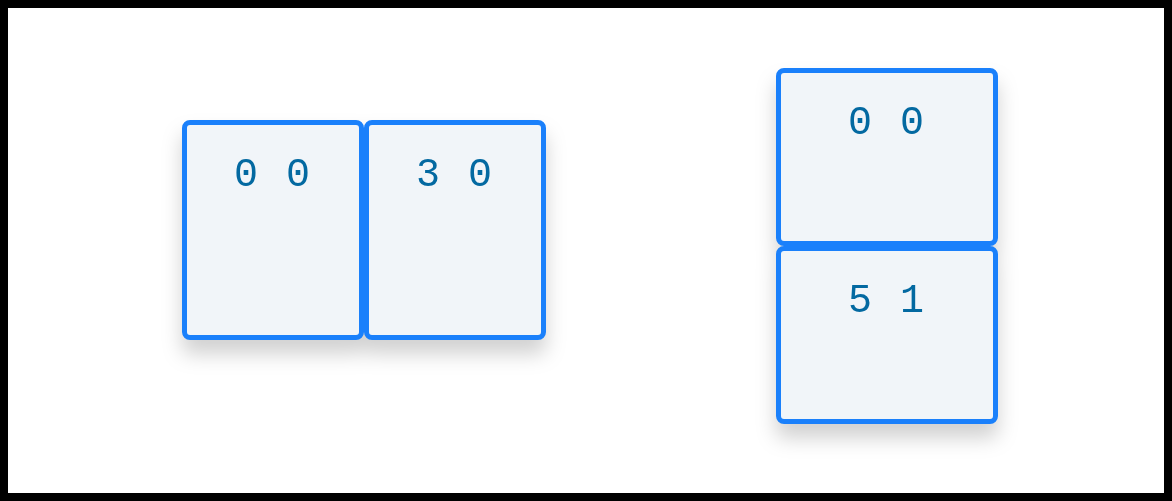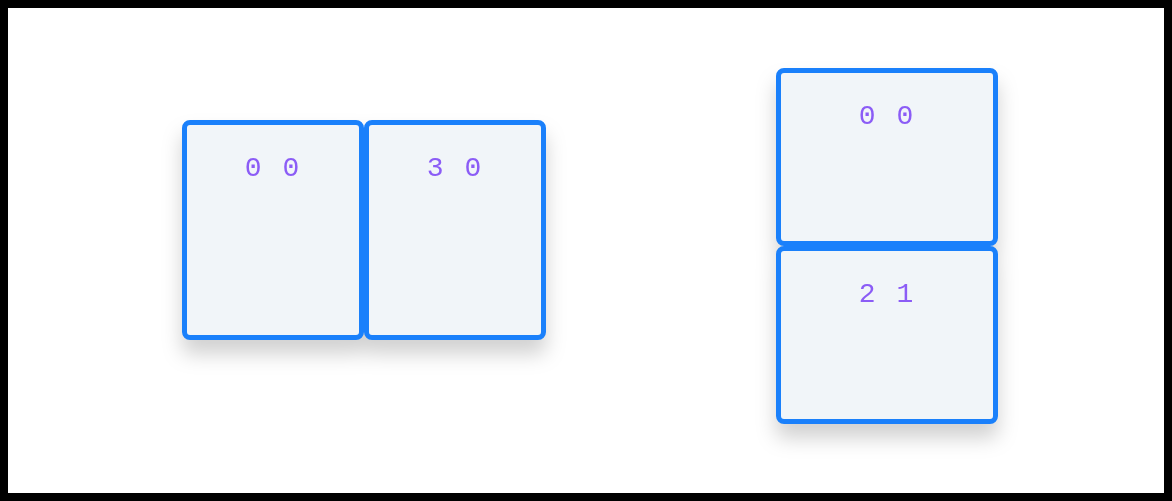--- a/index.html
+++ b/index.html
@@ -46,22 +46,22 @@
     }
     .cell-tall {
       width: 182px;
       height: 220px;
     }
     .cell-wide {
       width: 222px;
       height: 178px;
     }
     .cell-label {
-      font-size: 28px;
-      color: #8b5cf6;
+      font-size: 40px;
+      color: #0369a1;
       letter-spacing: 2px;
       white-space: pre;
     }
   </style>
 </head>
 <body>
 
 <div class="canvas">
 
   <div class="group group-horizontal">
@@ -71,17 +71,17 @@
     <div class="cell cell-tall">
       <span class="cell-label">3 0</span>
     </div>
   </div>
 
   <div class="group group-vertical">
     <div class="cell cell-wide">
       <span class="cell-label">0 0</span>
     </div>
     <div class="cell cell-wide">
-      <span class="cell-label">2 1</span>
+      <span class="cell-label">5 1</span>
     </div>
   </div>
 
 </div>
 
 </body></html>

